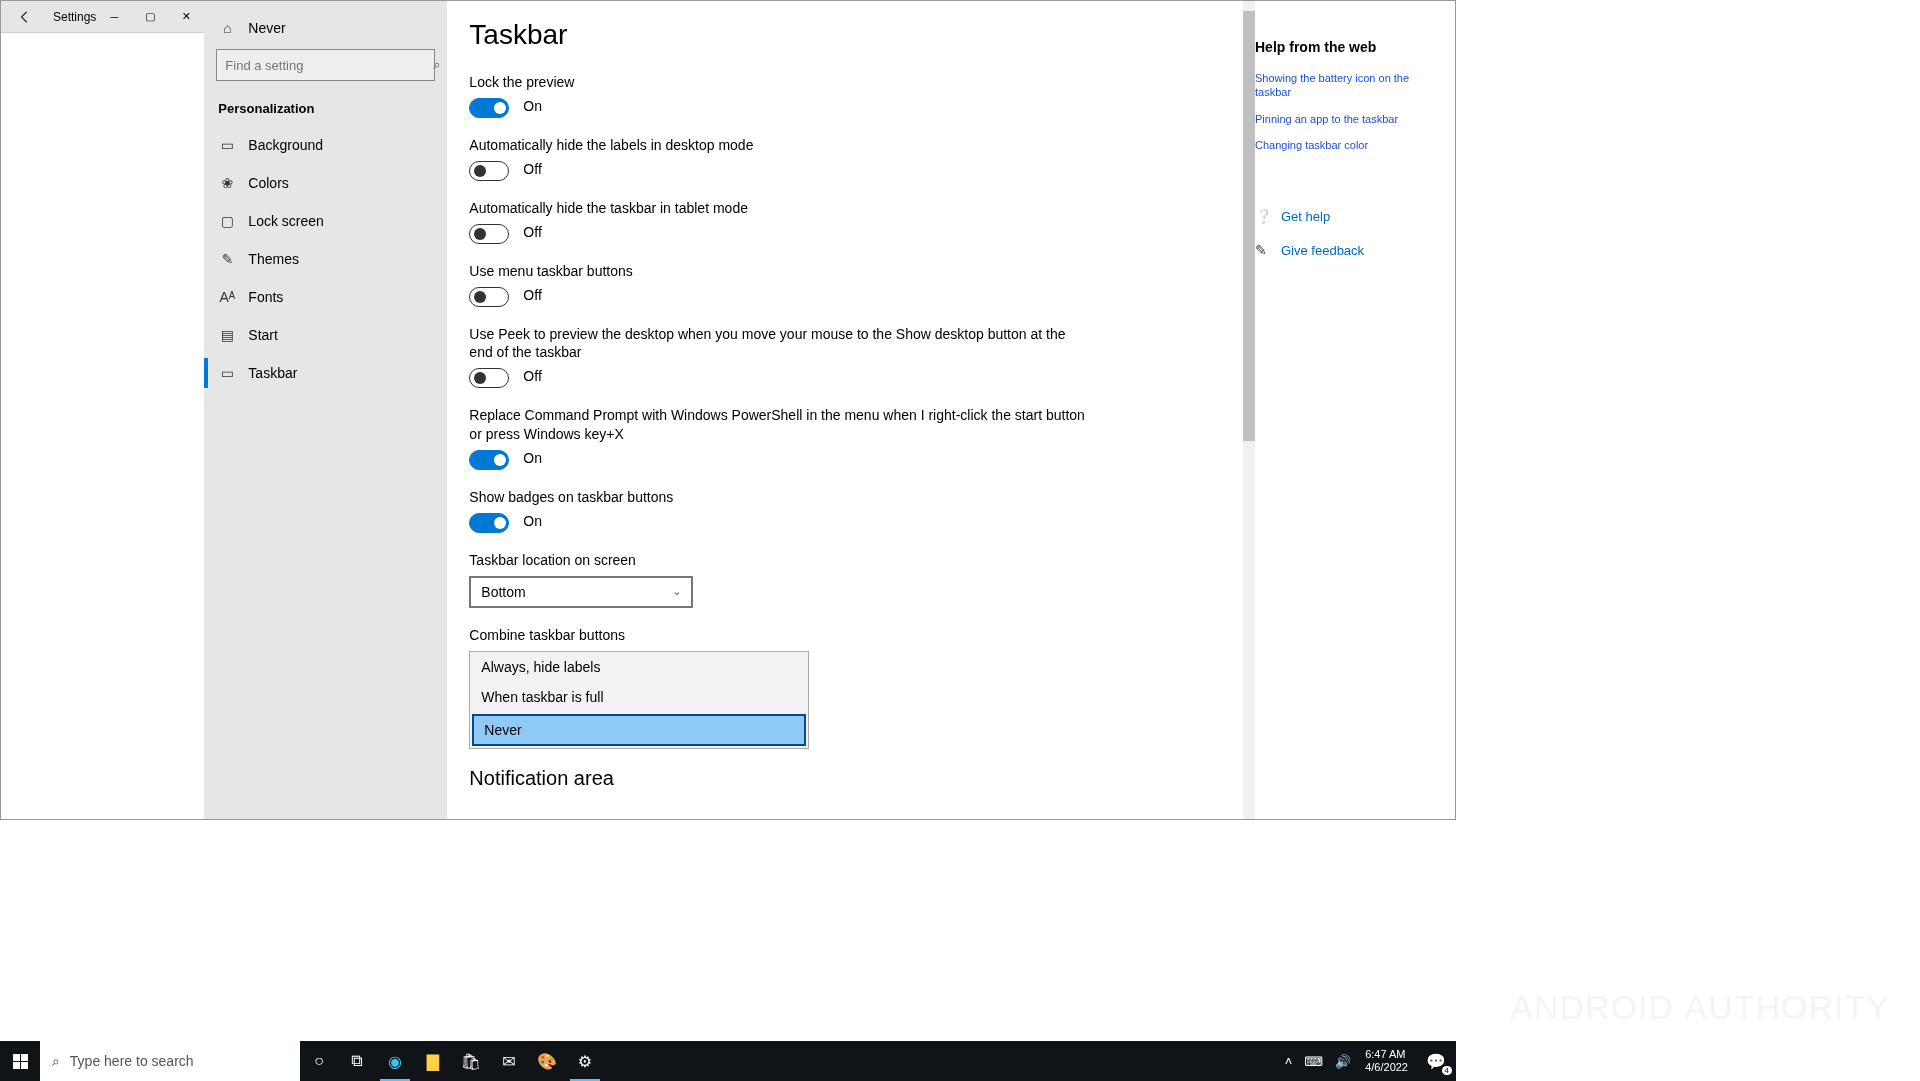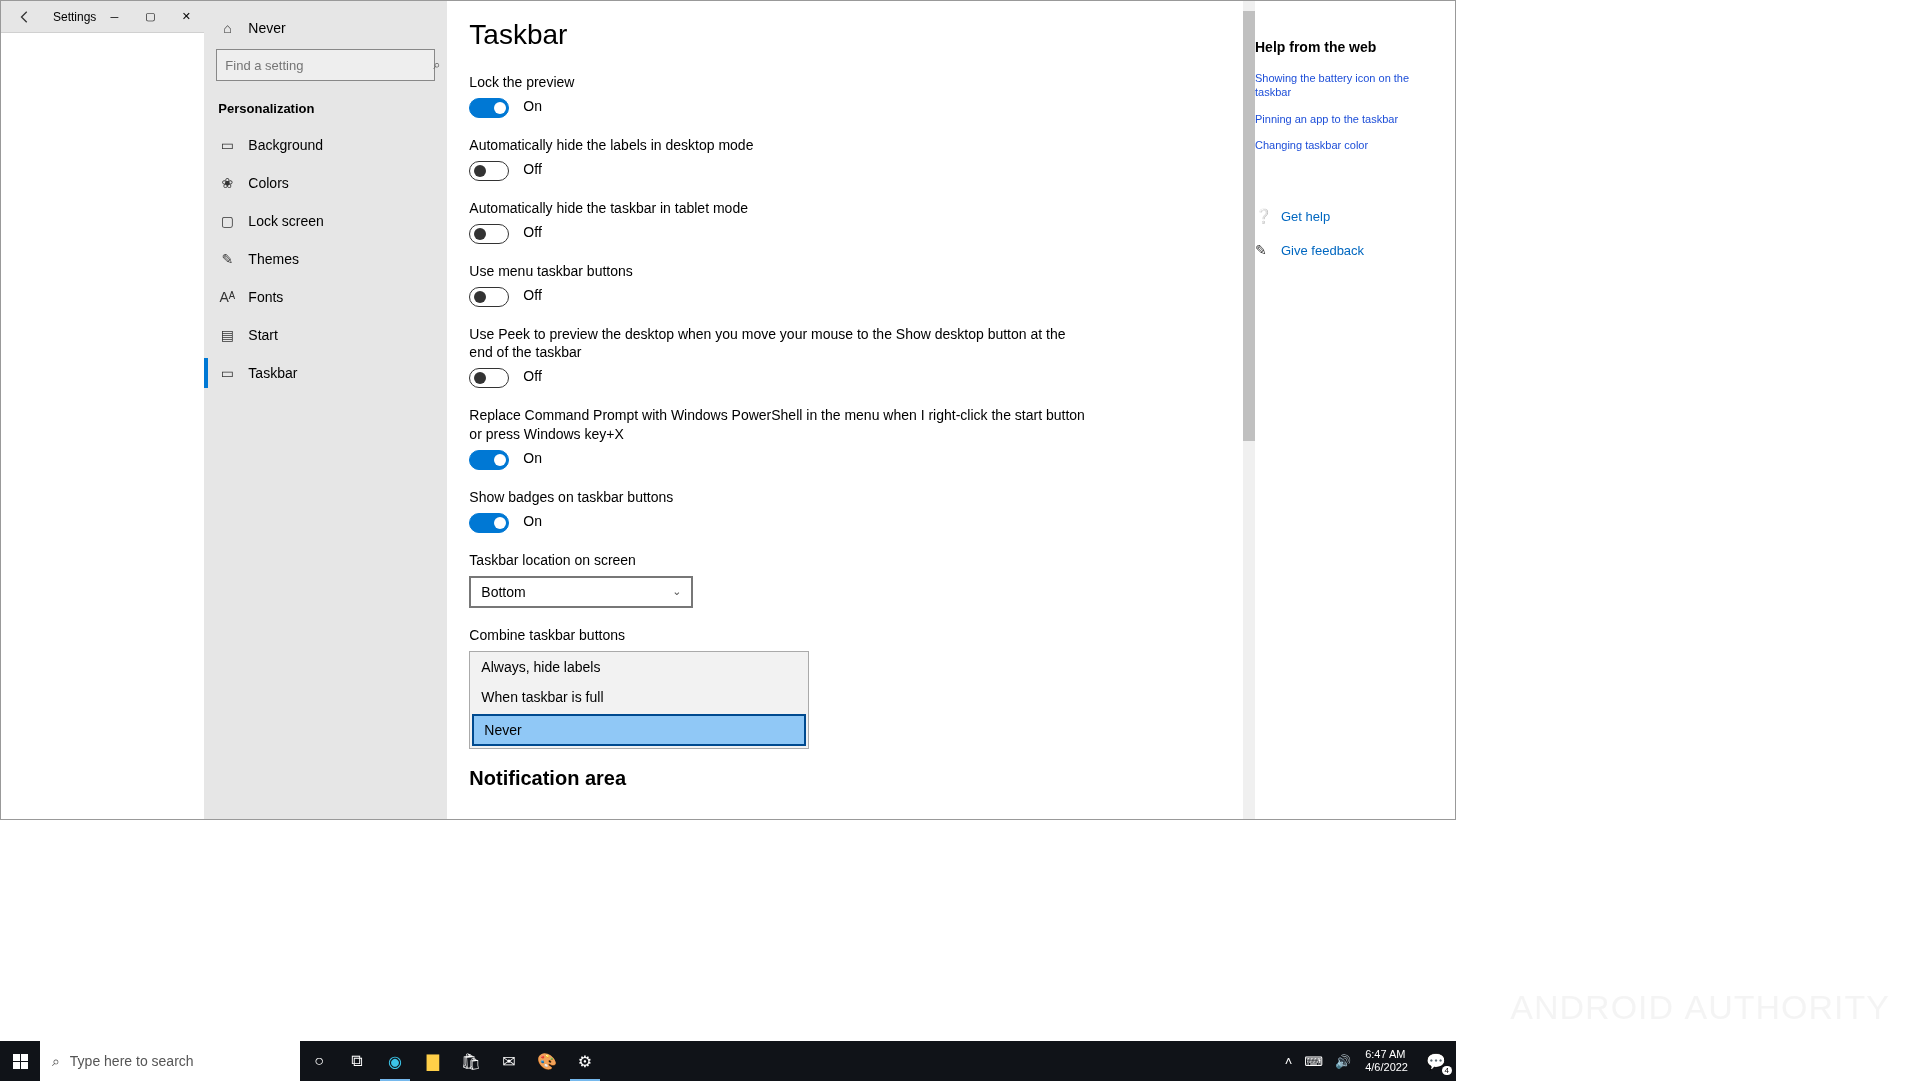--- a/index.html
+++ b/index.html
@@ -35,21 +35,21 @@
 .toggle.on .knob { left: 24px; background: #fff; }
 .toggle-state { font-size: 14px; color: #000; }
 
 .select-box { width: 224px; height: 32px; border: 2px solid #777; display: flex; align-items: center; justify-content: space-between; padding: 0 10px; font-size: 14px; cursor: pointer; background: #fff; }
 .chev { font-size: 11px; color: #555; }
 
 .dropdown-open { width: 340px; border: 1px solid #aaa; background: #f2f2f2; margin-top: 4px; }
 .dd-option { padding: 6px 10px; font-size: 14px; cursor: pointer; border: 1px solid transparent; }
 .dd-option.selected { background: #90c8f6; border: 2px solid #004a8f; margin: 2px; }
 
-.section-title { font-size: 20px; font-weight: 700; margin-top: 14px; margin-bottom: 14px; color: #000; }
+.section-title { font-size: 20px; font-weight: 400; margin-top: 14px; margin-bottom: 14px; color: #000; }
 
 .rightcol { width: 200px; padding: 38px 18px 0 0; }
 .rc-title { font-size: 14px; font-weight: 600; margin-bottom: 16px; color: #000; }
 .rc-link { color: #1d4ed8; font-size: 11px; display: block; margin-bottom: 12px; cursor: pointer; line-height: 1.3; }
 .rc-action { display: flex; align-items: center; gap: 10px; margin-top: 18px; cursor: pointer; }
 .rc-action .ricon { width: 16px; font-size: 14px; color: #333; }
 .rc-action span:last-child { color: #0067c0; font-size: 13px; }
 .scrollbar-track { position: absolute; right: 0; top: 0; bottom: 0; width: 12px; background: #f0f0f0; }
 .scrollbar-thumb { position: absolute; right: 0; top: 10px; width: 12px; height: 430px; background: #c0c0c0; }
 

